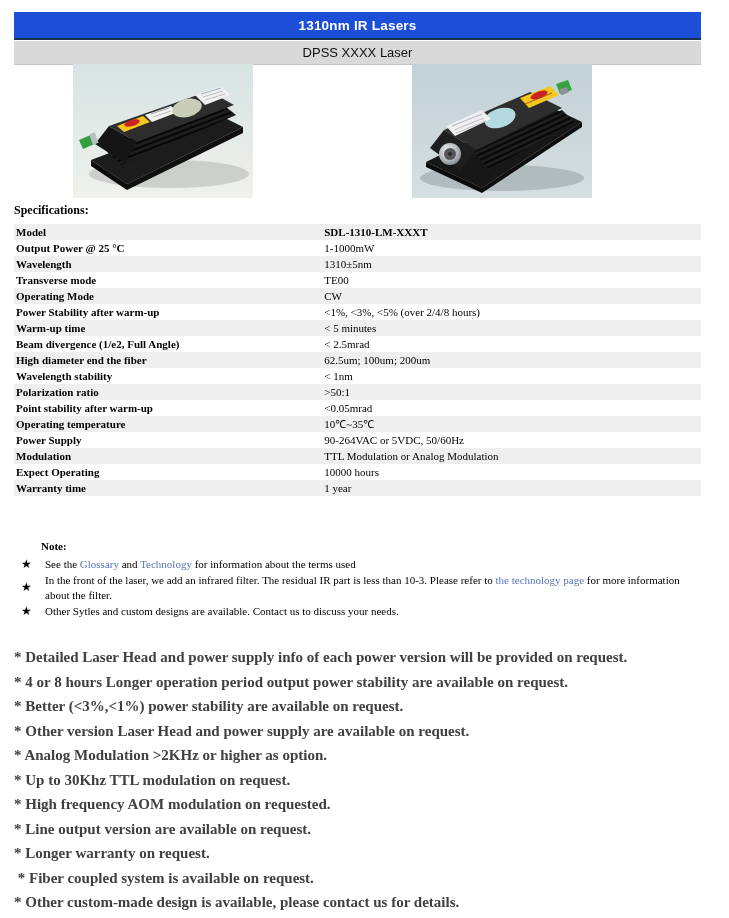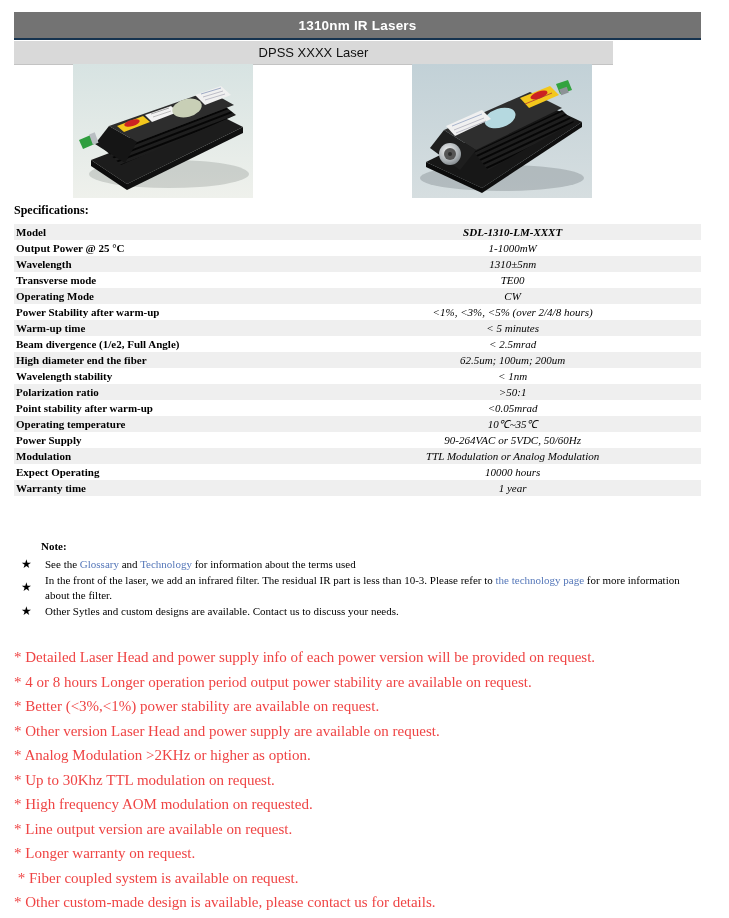--- a/index.html
+++ b/index.html
@@ -3,61 +3,61 @@
 <meta charset="utf-8">
 <style>
   html,body{margin:0;padding:0;background:#ffffff;}
   .page{
     position:relative;width:729px;height:918px;background:#ffffff;
     font-family:"Liberation Serif",serif;color:#000;overflow:hidden;
   }
   
   .title-bar{
     position:absolute;left:14px;top:12px;width:687px;height:26px;
-    background:#737373;border-bottom:2px solid #16334f;
+    background:#1d4ed8;border-bottom:2px solid #16334f;
     color:#ffffff;font-family:"Liberation Sans",sans-serif;
     font-size:13.5px;font-weight:bold;letter-spacing:.2px;
     display:flex;align-items:center;justify-content:center;
   }
   .subtitle-bar{
-    position:absolute;left:14px;top:41px;width:599px;height:23px;
+    position:absolute;left:14px;top:41px;width:687px;height:23px;
     background:#d9d9d9;border-bottom:1px solid #c3c3c3;
     color:#111;font-family:"Liberation Sans",sans-serif;font-size:13px;
     display:flex;align-items:center;justify-content:center;
   }
   
   .photo{position:absolute;top:64px;width:180px;height:134px;}
   .photo svg{display:block;width:100%;height:100%;}
   .photo-left{left:73px;}
   .photo-right{left:412px;}
   
   .spec-heading{position:absolute;left:14px;top:203px;font-size:12px;font-weight:bold;}
   table.spec{
     position:absolute;left:14px;top:224px;width:687px;
     border-collapse:collapse;table-layout:fixed;
   }
   table.spec td{
     height:16px;padding:0;font-size:11px;line-height:16px;vertical-align:middle;
     overflow:hidden;white-space:nowrap;
   }
   table.spec td.lbl{width:45%;font-weight:bold;text-align:left;padding-left:2px;}
-  table.spec td.val{width:55%;text-align:center;font-style:italic;}
+  table.spec td.val{width:55%;text-align:left;}
   table.spec tr:nth-child(odd){background:#efefef;}
   table.spec tr:nth-child(even){background:#ffffff;}
   table.spec tr:first-child td.val{font-weight:bold;}
   
   .note{position:absolute;left:14px;top:539px;width:687px;font-size:11px;line-height:14.5px;}
   .note-heading{font-weight:bold;margin-bottom:3px;margin-left:27px;}
   .note-item{display:flex;align-items:center;margin-bottom:2px;}
   .star{flex:0 0 24px;text-align:left;padding-left:7px;font-size:12px;}
   .note-text{flex:1;}
   a.doclink{color:#5577b9;text-decoration:none;cursor:pointer;}
   
   .options{position:absolute;left:14px;top:645px;width:700px;
-    color:#ef4444;font-size:15px;line-height:24.5px;}
+    color:#404040;font-size:15px;line-height:24.5px;font-weight:bold;}
   .opt{white-space:pre-wrap;}
 </style>
 </head>
 <body>
 
 <div class="page">
 
   <div class="title-bar">
     <span>1310nm IR Lasers</span>
   </div>

